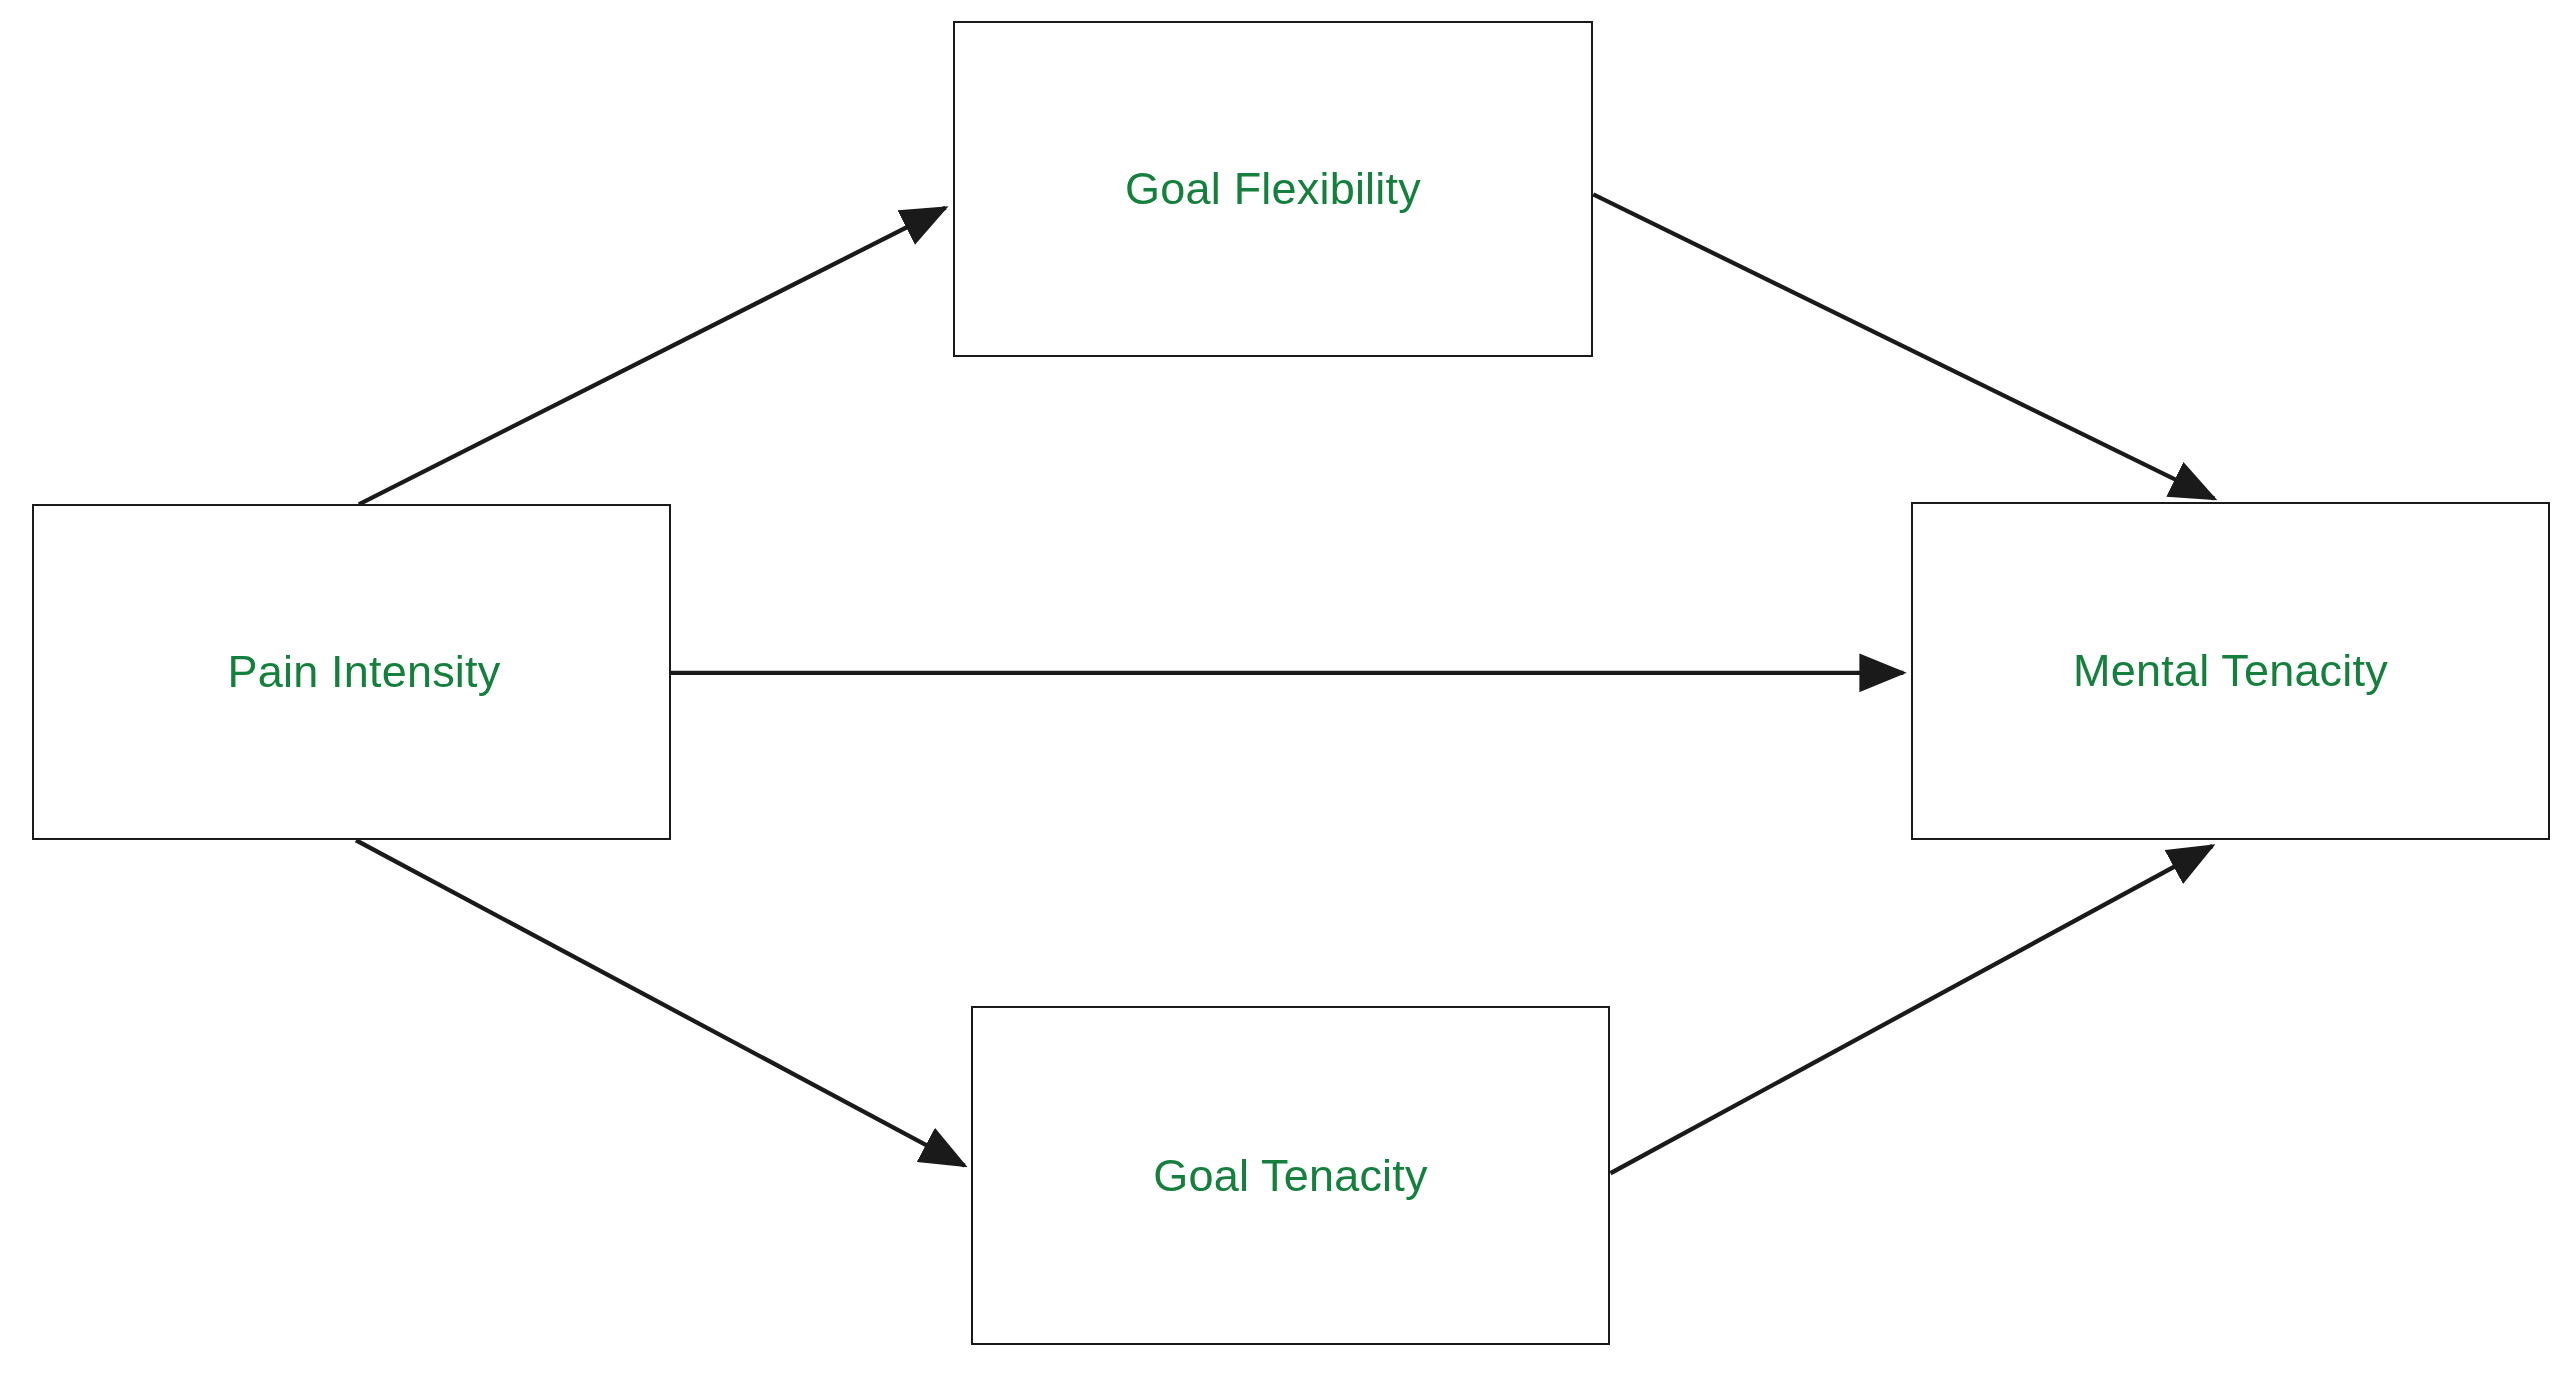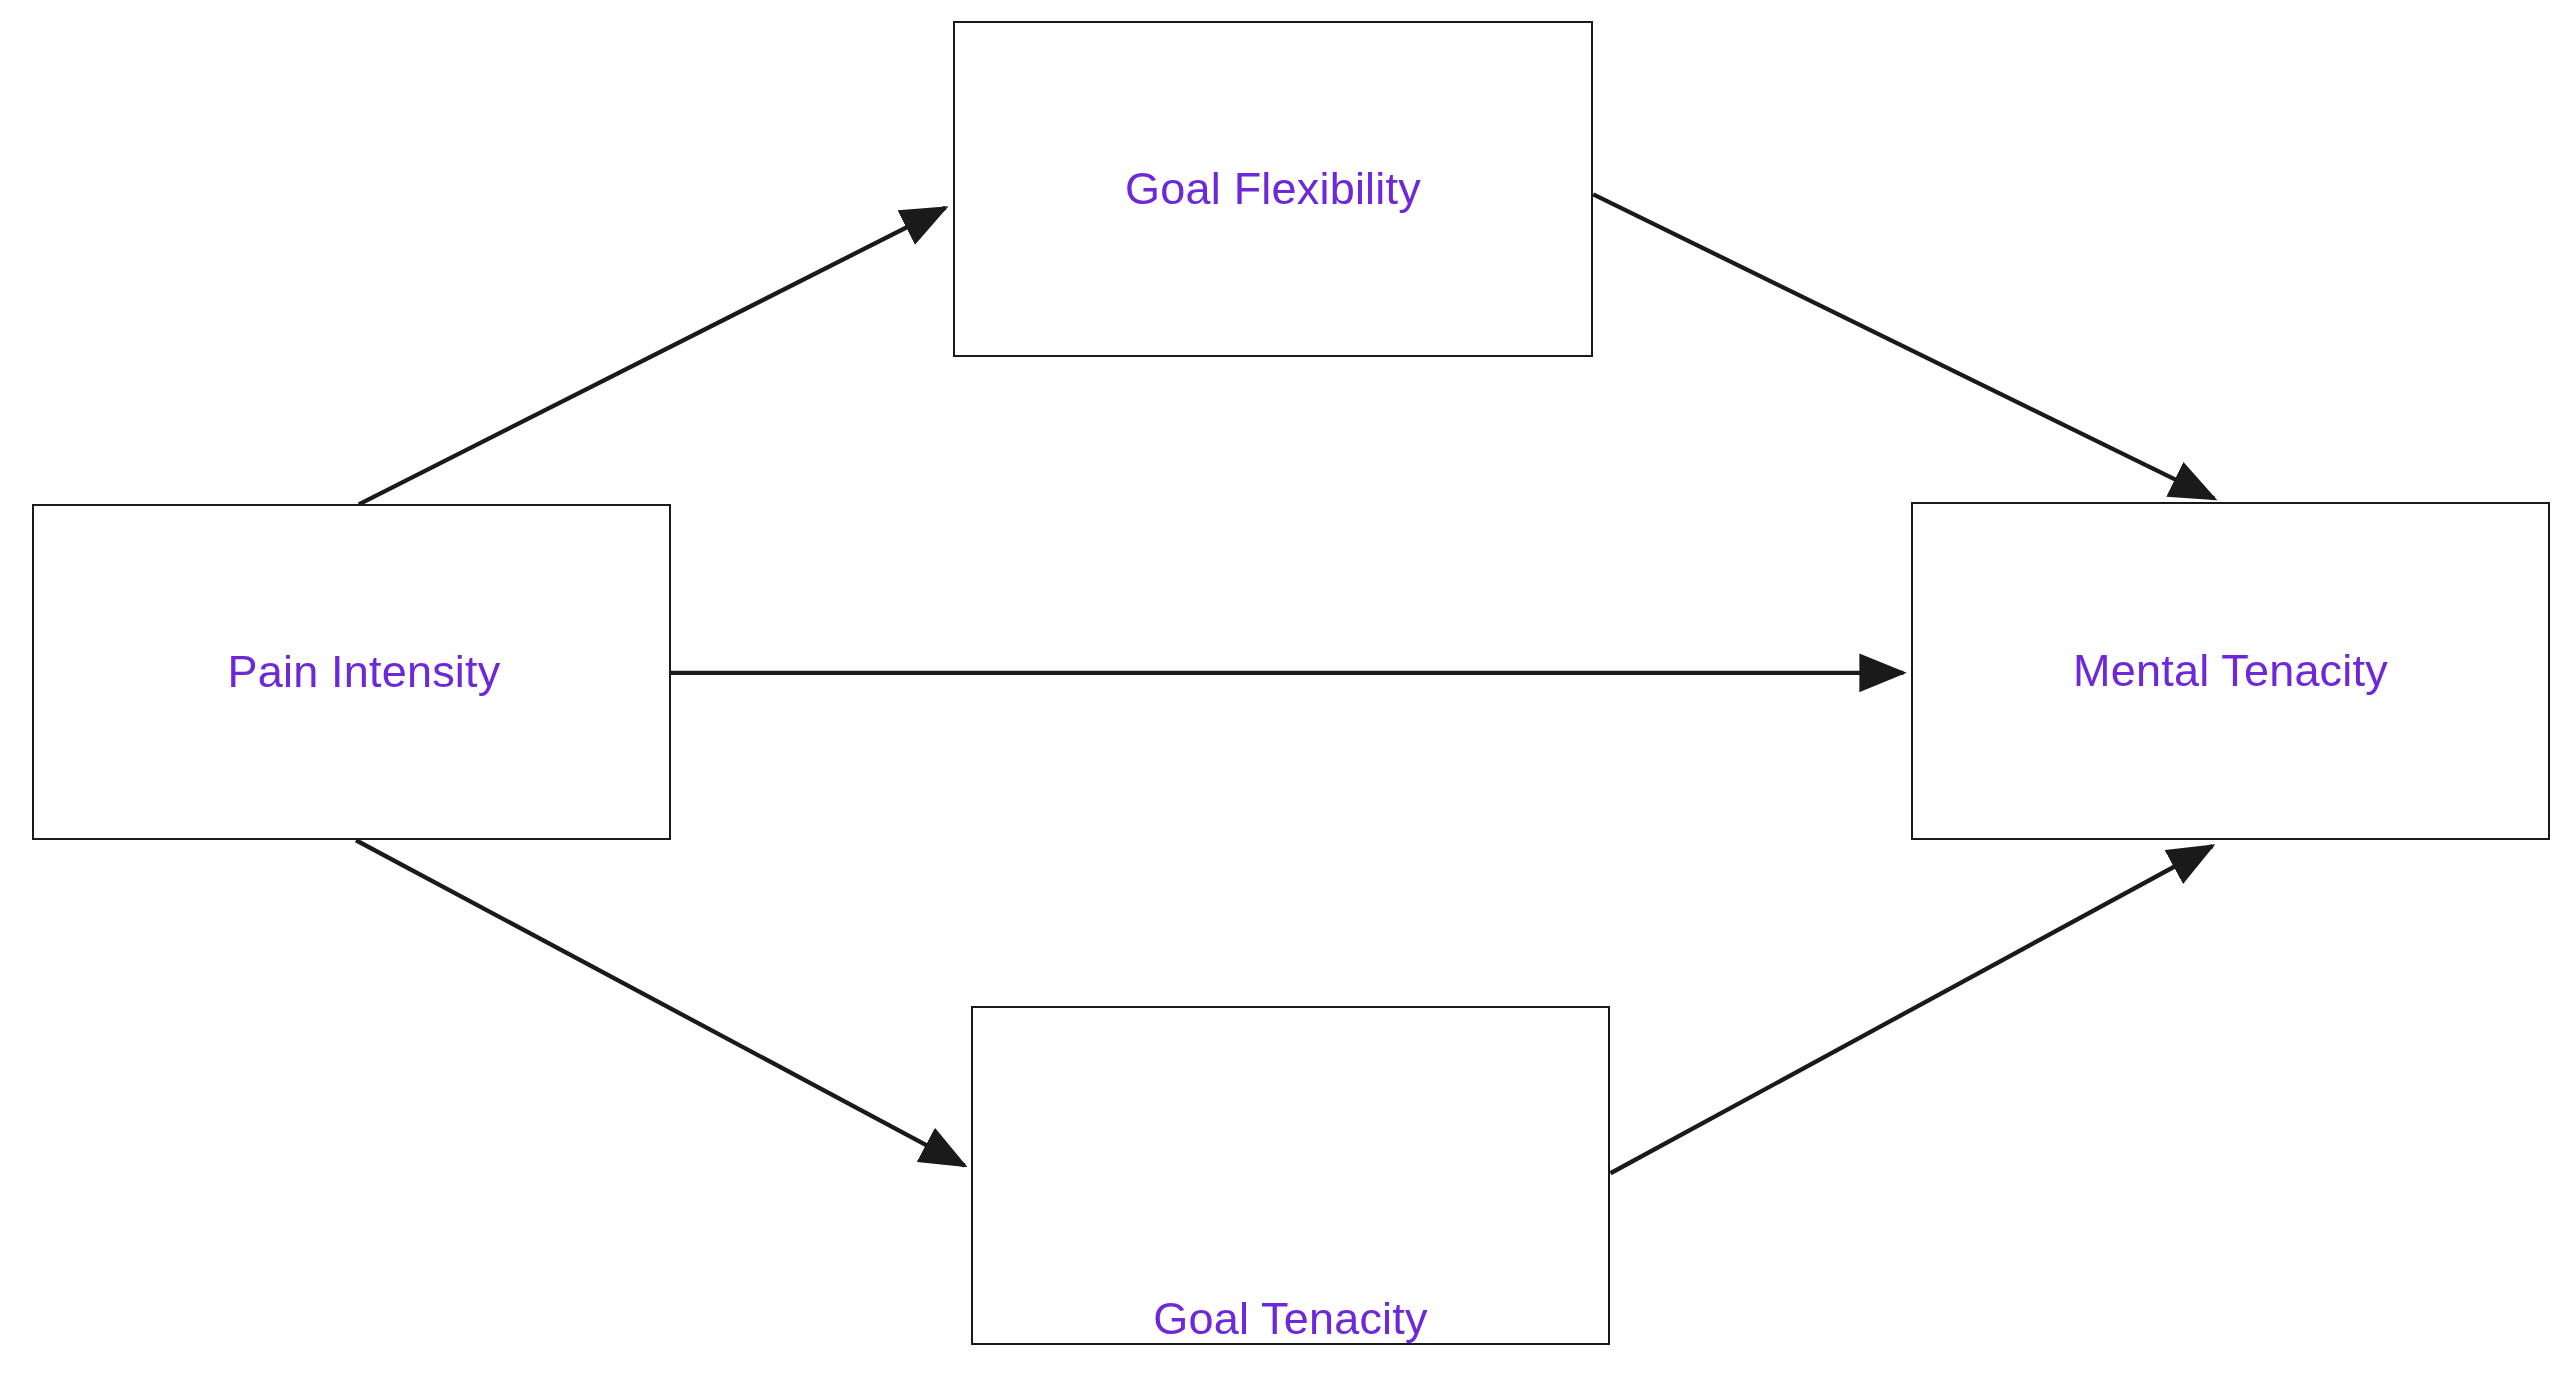--- a/index.html
+++ b/index.html
@@ -32,32 +32,32 @@
     background: #ffffff;
     display: flex;
     align-items: center;
     justify-content: center;
     z-index: 2;
   }
   .node-label {
     font-family: "Liberation Sans", sans-serif;
     font-size: 45px;
     font-weight: 400;
-    color: #6d28d9;
+    color: #15803d;
     letter-spacing: 0.2px;
     line-height: 1.1;
     white-space: nowrap;
     text-align: center;
     user-select: none;
   }
   
   #node-goal-flexibility { left: 953px;  top: 21px;   width: 640px; height: 336px; }
   #node-pain-intensity   { left: 32px;   top: 504px;  width: 639px; height: 336px; padding-left: 25px; }
   #node-mental-wellbeing { left: 1911px; top: 502px;  width: 639px; height: 338px; }
-  #node-goal-tenacity    { left: 971px; top: 1006px; width: 639px; height: 339px; align-items: flex-end; }
+  #node-goal-tenacity    { left: 971px; top: 1006px; width: 639px; height: 339px; }
 </style>
 </head>
 <body>
 
 <div id="canvas">
 
   <svg id="edge-layer" viewBox="0 0 2692 1443" width="2576" height="1381" xmlns="http://www.w3.org/2000/svg">
     <defs>
       <marker id="arrowhead" markerWidth="11" markerHeight="9" refX="10.2" refY="4.5" orient="auto" markerUnits="strokeWidth">
         <path d="M0,0 L11,4.5 L0,9 z" fill="#1a1a1a"></path>

